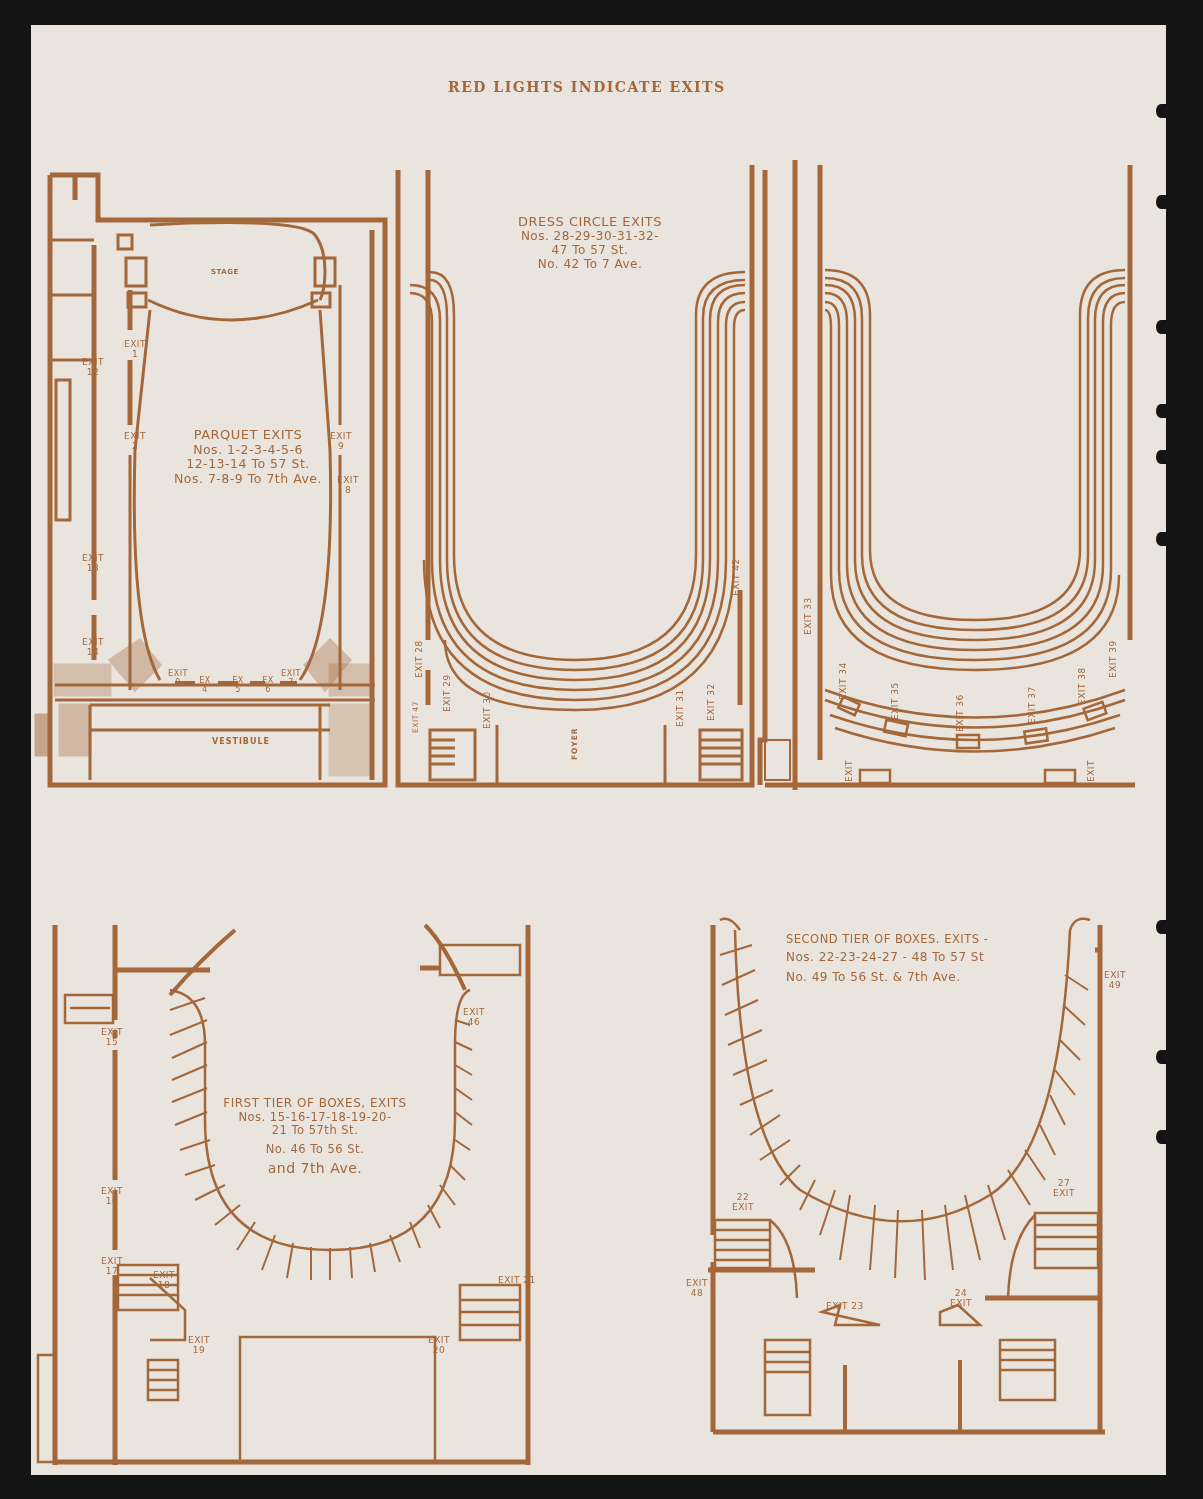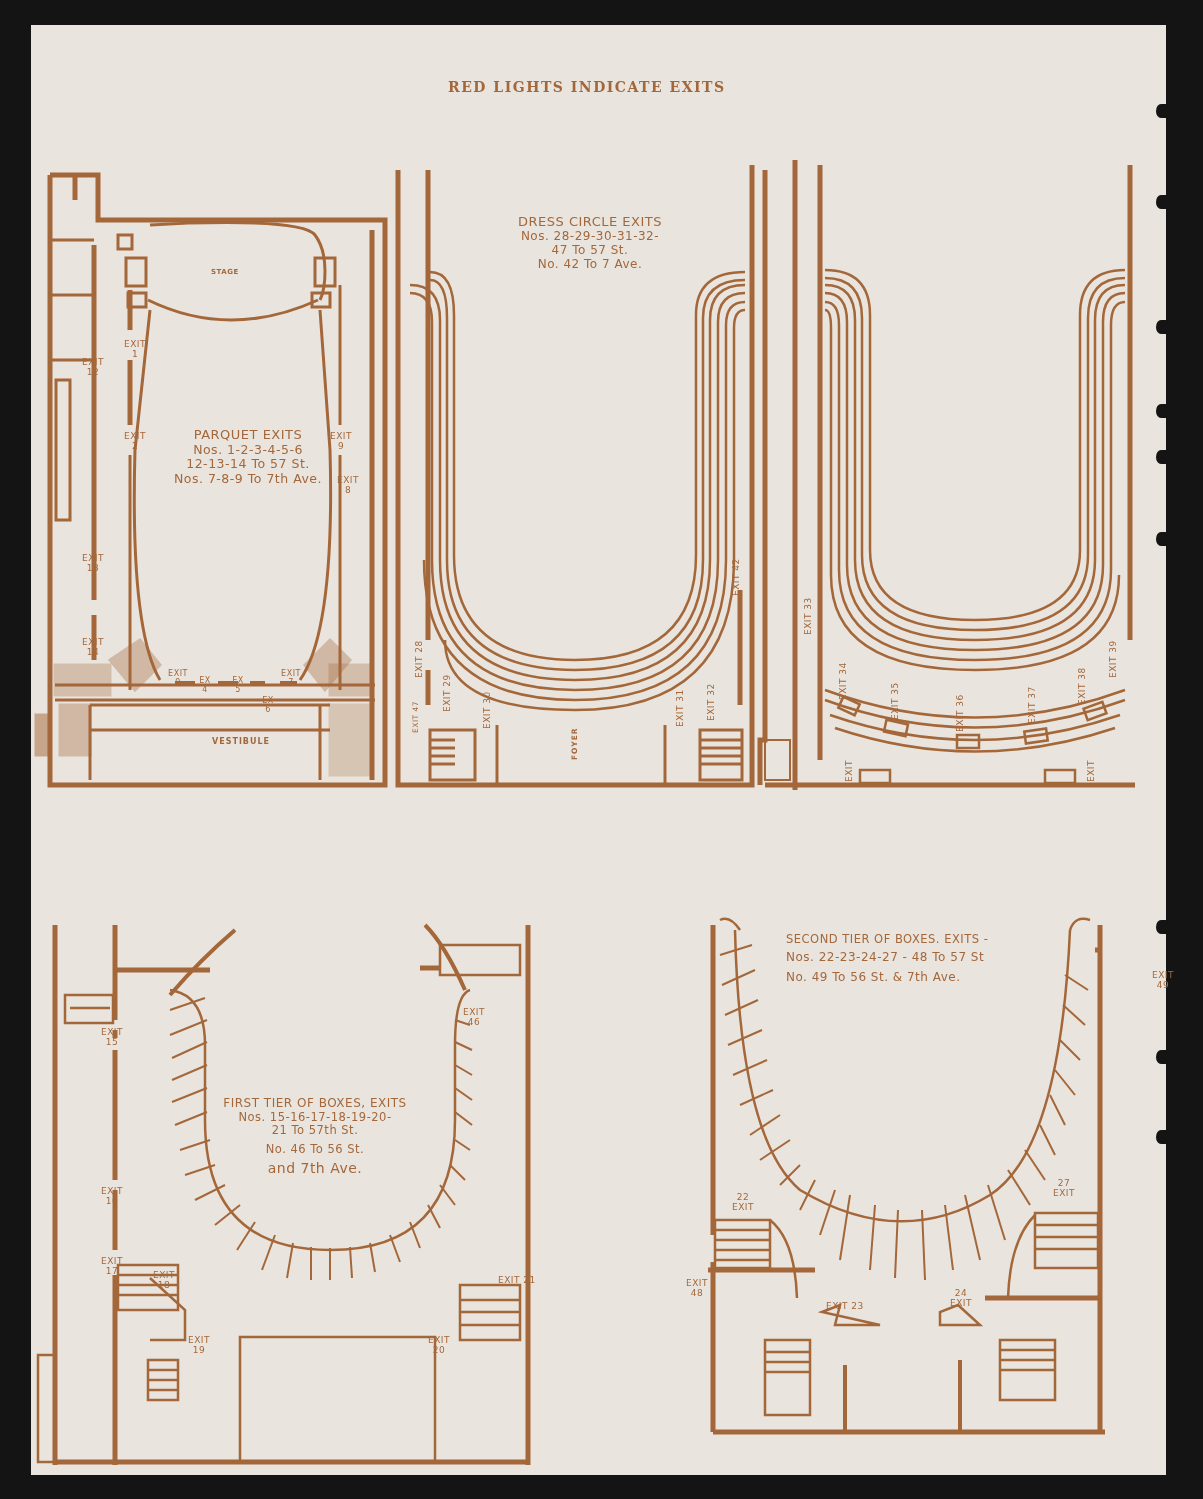--- a/index.html
+++ b/index.html
@@ -287,21 +287,21 @@
   <div class="h">PARQUET EXITS</div>
   <div>Nos. 1-2-3-4-5-6</div>
   <div>12-13-14 To 57 St.</div>
   <div>Nos. 7-8-9 To 7th Ave.</div>
 </div>
 <div class="lbl ex" style="left:121px;top:339px;width:28px;white-space:normal;">EXIT 1</div>
 <div class="lbl ex" style="left:121px;top:431px;width:28px;white-space:normal;">EXIT 2</div>
 <div class="lbl ex" style="left:166px;top:669px;width:24px;white-space:normal;font-size:8px;">EXIT 9</div>
 <div class="lbl ex" style="left:196px;top:676px;width:18px;white-space:normal;font-size:8px;">EX 4</div>
 <div class="lbl ex" style="left:229px;top:676px;width:18px;white-space:normal;font-size:8px;">EX 5</div>
-<div class="lbl ex" style="left:259px;top:676px;width:18px;white-space:normal;font-size:8px;margin-top:20px;">EX 6</div>
+<div class="lbl ex" style="left:259px;top:676px;width:18px;white-space:normal;font-size:8px;">EX 6</div>
 <div class="lbl ex" style="left:278px;top:669px;width:26px;white-space:normal;font-size:8px;">EXIT 7</div>
 <div class="lbl ex" style="left:334px;top:475px;width:28px;white-space:normal;text-align:center;">EXIT 8</div>
 <div class="lbl ex" style="left:327px;top:431px;width:28px;white-space:normal;">EXIT 9</div>
 <div class="lbl ex" style="left:79px;top:357px;width:28px;white-space:normal;">EXIT 12</div>
 <div class="lbl ex" style="left:79px;top:553px;width:28px;white-space:normal;">EXIT 13</div>
 <div class="lbl ex" style="left:79px;top:637px;width:28px;white-space:normal;">EXIT 14</div>
 
 <div class="lbl note" style="left:470px;top:215px;width:240px;font-size:12px;">
   <div class="h">DRESS CIRCLE EXITS</div>
   <div>Nos. 28-29-30-31-32-</div>
@@ -346,13 +346,13 @@
 <div class="lbl note" style="left:770px;top:930px;width:300px;text-align:left;font-size:12px;line-height:1.6;margin-left:16px;">
   <div class="h" style="font-size:11.5px;">SECOND TIER OF BOXES. EXITS -</div>
   <div>Nos. 22-23-24-27 - 48 To 57 St</div>
   <div>No. 49 To 56 St. &amp; 7th Ave.</div>
 </div>
 <div class="lbl ex" style="left:728px;top:1192px;width:30px;white-space:normal;">22 EXIT</div>
 <div class="lbl ex" style="left:826px;top:1301px;">EXIT 23</div>
 <div class="lbl ex" style="left:946px;top:1288px;width:30px;white-space:normal;">24 EXIT</div>
 <div class="lbl ex" style="left:1049px;top:1178px;width:30px;white-space:normal;">27 EXIT</div>
 <div class="lbl ex" style="left:683px;top:1278px;width:28px;white-space:normal;">EXIT 48</div>
-<div class="lbl ex" style="left:1148px;top:970px;width:30px;white-space:normal;">EXIT 49</div>
+<div class="lbl ex" style="left:1100px;top:970px;width:30px;white-space:normal;">EXIT 49</div>
 
 </body></html>

